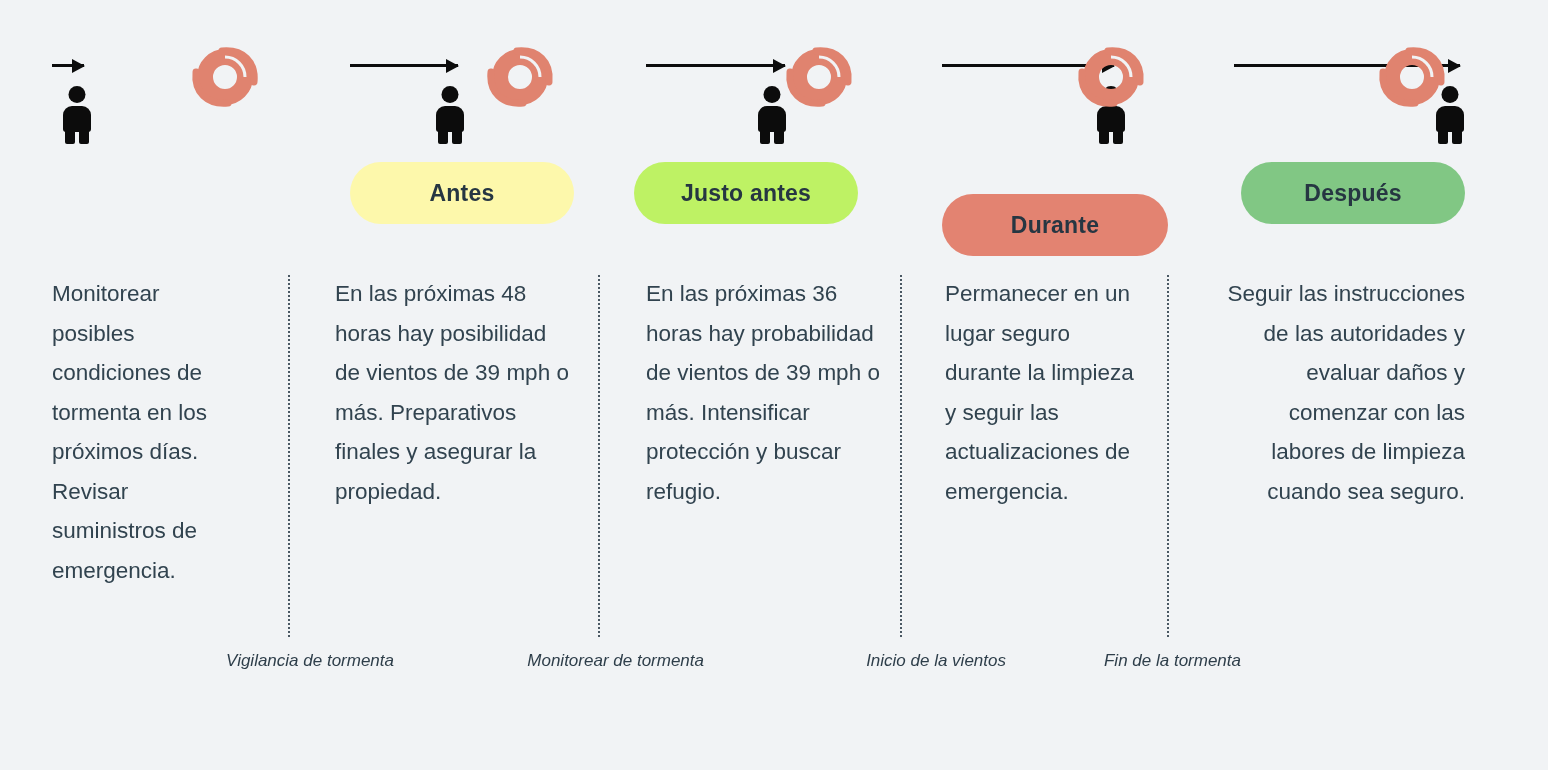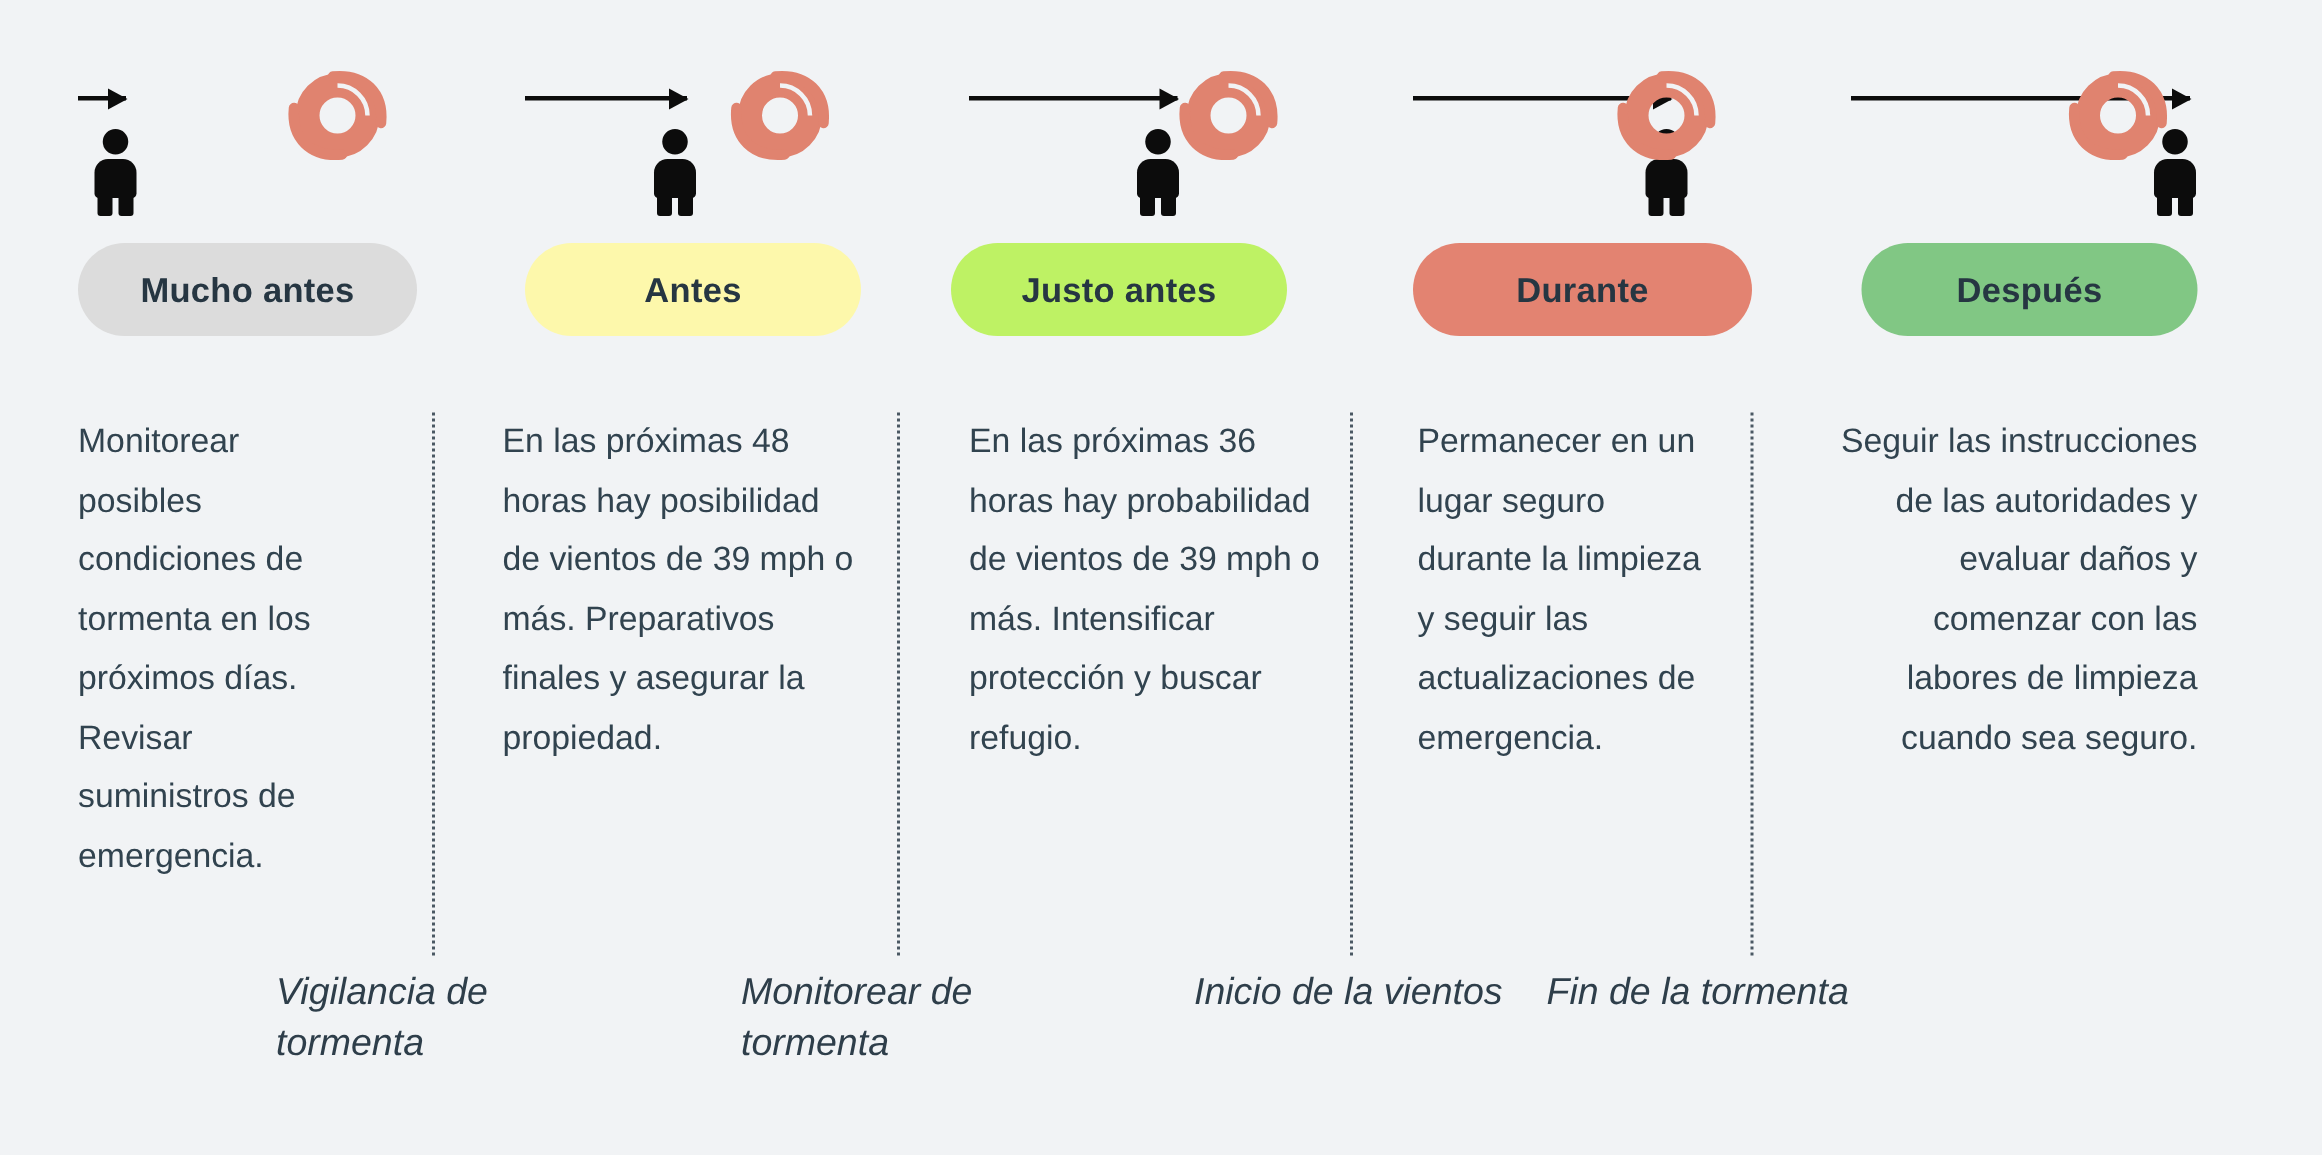--- a/index.html
+++ b/index.html
@@ -32,23 +32,23 @@
     height: 362px;
     border-left: 2px dotted #2e3e4a;
     opacity: .85;
   }
 
   
   .divider-label {
     position: absolute;
     top: 644px;
     width: 210px;
-    text-align: left;
+    text-align: right;
     font-style: italic;
-    font-size: 25px;
+    font-size: 17px;
     line-height: 34px;
     color: #2e3e4a;
     white-space: pre-line;
   }
 
   
   .col {
     position: absolute;
     top: 0;
     height: 770px;
@@ -165,23 +165,20 @@
       </div>
       <div class="hurricane" style="left:186px; top:-2px;">
         <svg viewBox="0 0 78 78" aria-hidden="true">
           <circle cx="39" cy="39" r="20" fill="none" stroke="#e0836f" stroke-width="16"></circle>
           <path d="M39 19 A20 20 0 0 1 59 39" fill="none" stroke="#f1f3f5" stroke-width="3"></path>
           <path d="M36 13 C57 11 70 24 68 44" fill="none" stroke="#e0836f" stroke-width="7" stroke-linecap="round"></path>
           <path d="M42 65 C21 67 8 54 10 34" fill="none" stroke="#e0836f" stroke-width="7" stroke-linecap="round"></path>
         </svg>
       </div>
     </div>
-    <div class="pill" style="left:52px; width:226px; background:#dcdcdc;">
-      <span>Mucho antes</span>
-    </div>
     <div class="body-text" style="left:52px; width:195px;">Monitorear posibles condiciones de tormenta en los próximos días. Revisar suministros de emergencia.</div>
   </div>
 
   <div class="col" style="left:290px; width:308px;">
     <div class="icon-stage">
       <div class="arrow" style="left:60px; width:108px;"></div>
       <div class="person" style="left:146px; top:46px;">
         <span class="head"></span>
         <span class="body"></span>
         <span class="leg l"></span>
@@ -237,21 +234,21 @@
       </div>
       <div class="hurricane" style="left:172px; top:-2px;">
         <svg viewBox="0 0 78 78" aria-hidden="true">
           <circle cx="39" cy="39" r="20" fill="none" stroke="#e0836f" stroke-width="16"></circle>
           <path d="M39 19 A20 20 0 0 1 59 39" fill="none" stroke="#f1f3f5" stroke-width="3"></path>
           <path d="M36 13 C57 11 70 24 68 44" fill="none" stroke="#e0836f" stroke-width="7" stroke-linecap="round"></path>
           <path d="M42 65 C21 67 8 54 10 34" fill="none" stroke="#e0836f" stroke-width="7" stroke-linecap="round"></path>
         </svg>
       </div>
     </div>
-    <div class="pill" style="left:42px; width:226px; background:#e38371;">
+    <div class="pill" style="left:42px; width:226px; background:#e38371;margin-top:32px;">
       <span>Durante</span>
     </div>
     <div class="body-text" style="left:45px; width:205px;">Permanecer en un lugar seguro durante la limpieza y seguir las actualizaciones de emergencia.</div>
   </div>
 
   <div class="col" style="left:1167px; width:381px;text-align:right;">
     <div class="icon-stage">
       <div class="arrow" style="left:67px; width:226px;"></div>
       <div class="person" style="left:269px; top:46px;">
         <span class="head"></span>

